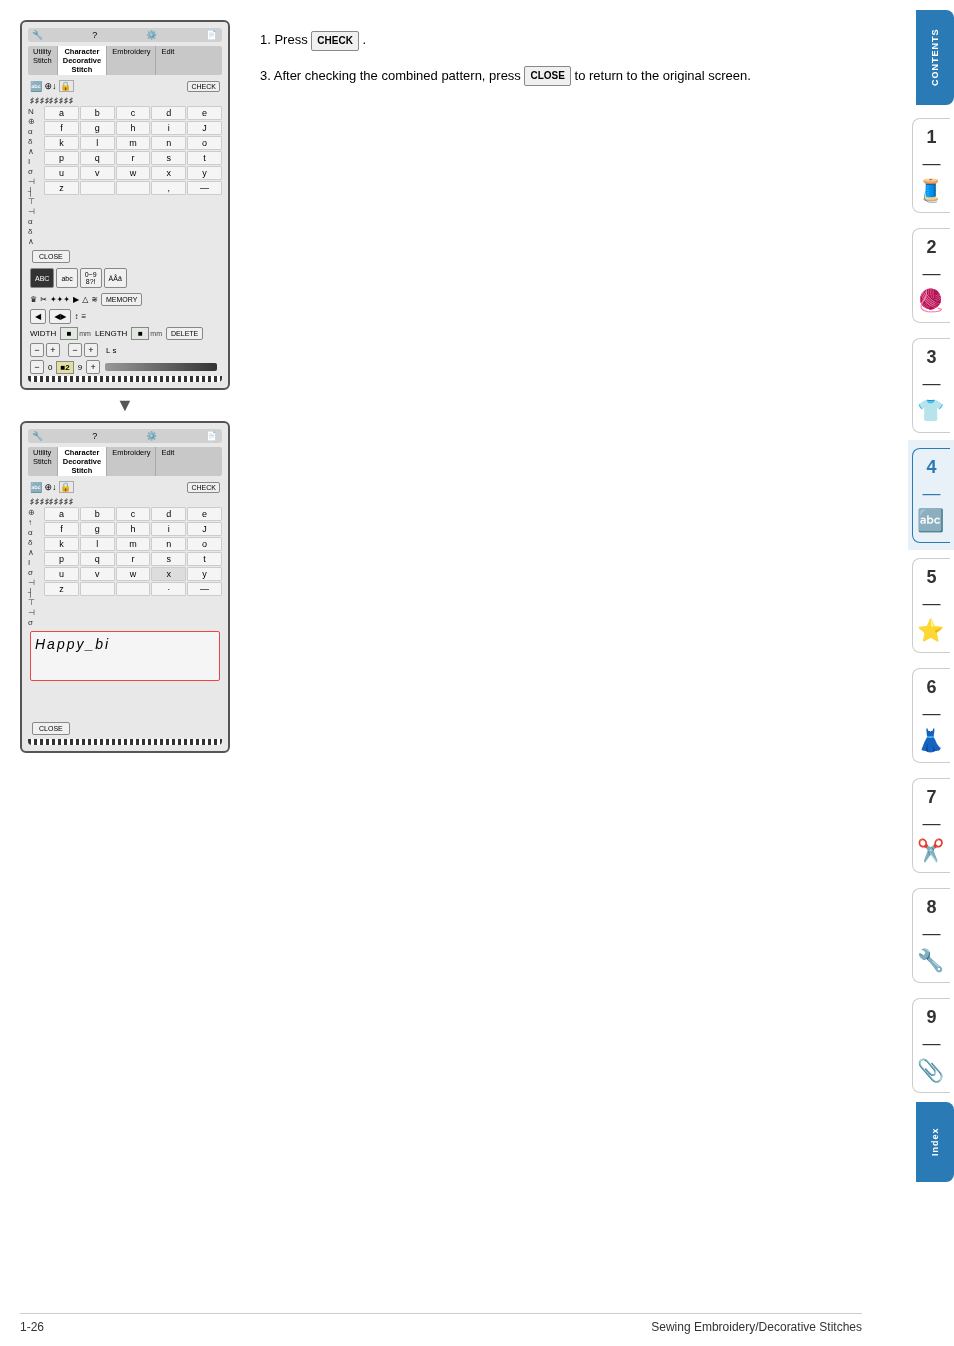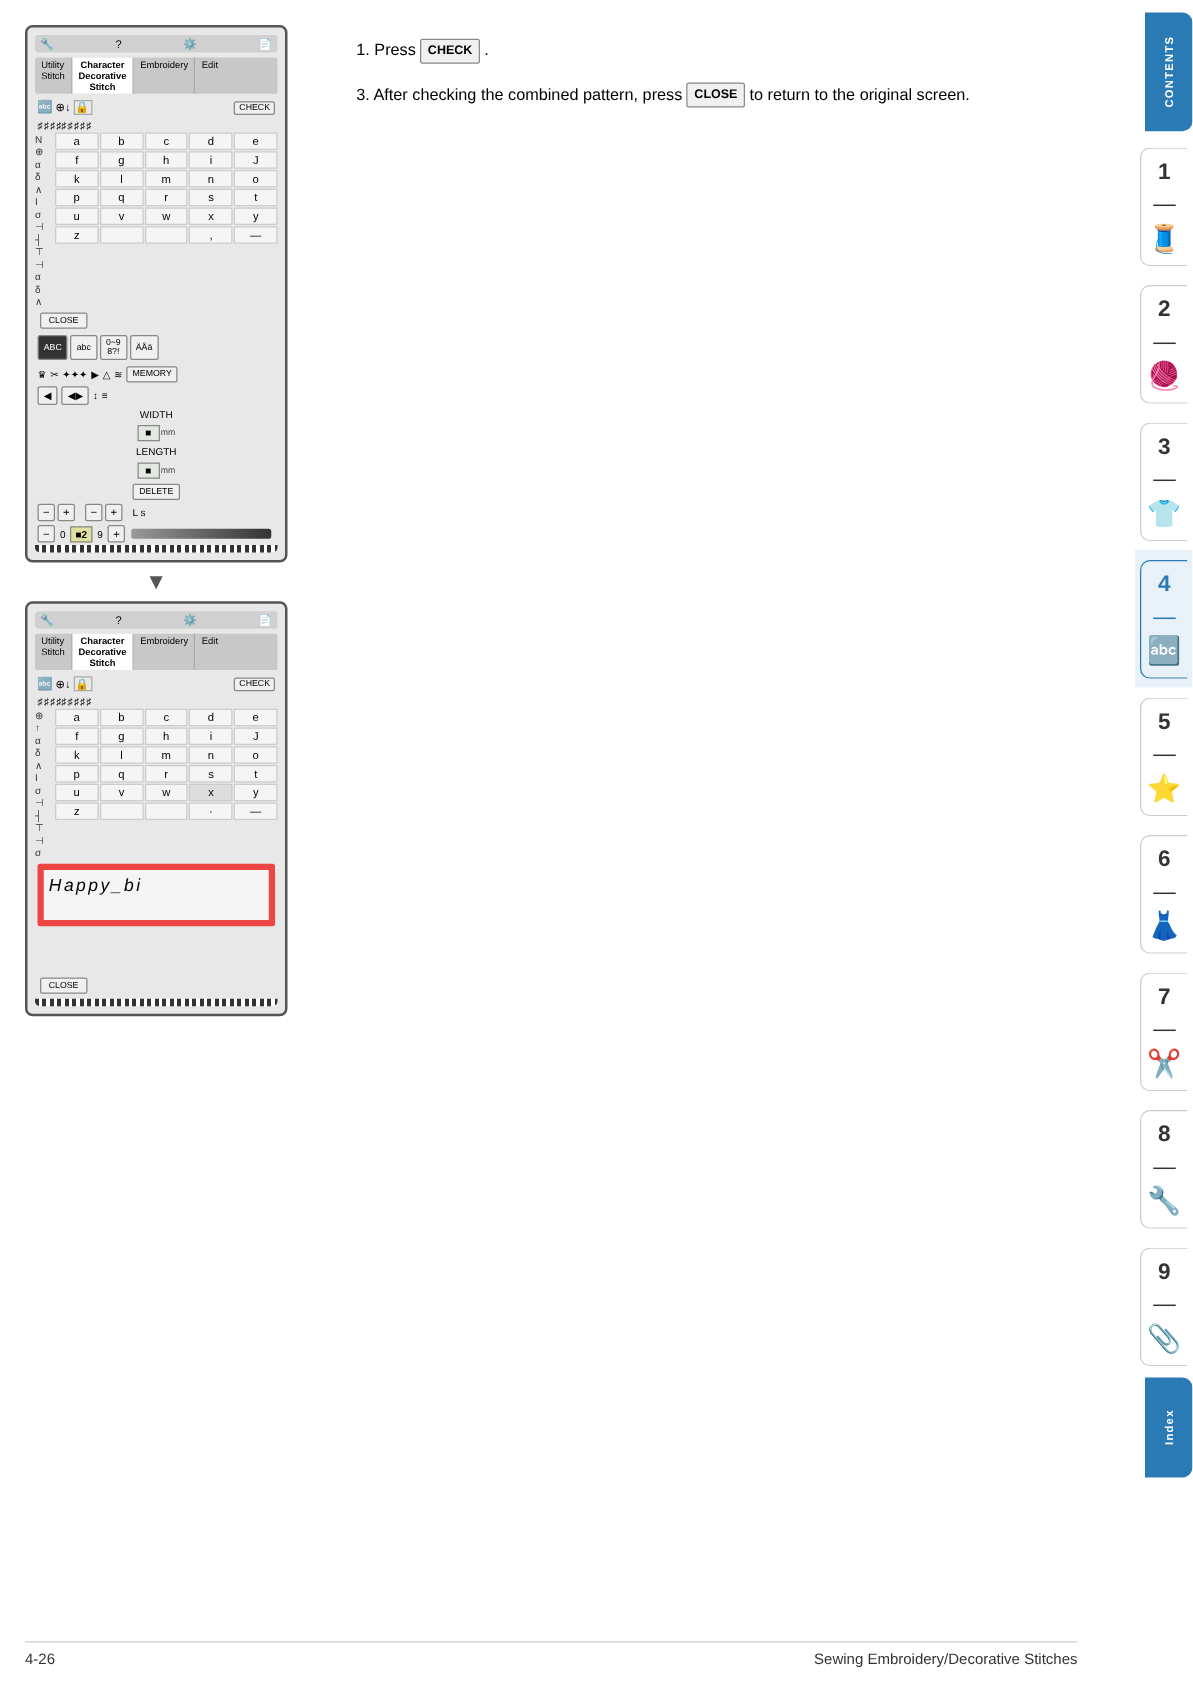--- a/index.html
+++ b/index.html
@@ -299,32 +299,31 @@
       margin: 5px 0;
       width: 210px;
     }
 
     
     .lcd-preview {
       font-size: 14px;
       font-style: italic;
       padding: 4px;
       background: #f5f5f5;
-      border: 5px solid #ef4444;
+      border: 1px solid #ef4444;
       border-radius: 2px;
       margin-bottom: 3px;
       min-height: 50px;
       letter-spacing: 2px;
     }
 
     
     .instructions-col {
       flex: 1;
       padding-top: 10px;
-      margin-left: 25px;
     }
 
     .instruction-item {
       margin-bottom: 15px;
       line-height: 1.6;
     }
 
     .instruction-number {
       font-size: 13px;
     }
@@ -626,21 +625,21 @@
           <button class="memory-btn">MEMORY</button>
         </div>
 
         <div style="display:flex; align-items:center; padding:1px 2px; gap:3px;">
           <button class="lcd-ctrl-btn">◀</button>
           <button class="lcd-ctrl-btn">◀▶</button>
           <span style="font-size:8px;">↕</span>
           <span style="font-size:8px;">≡</span>
         </div>
 
-        <div style="display:flex; align-items:center; padding:2px; gap:4px; font-size:8px;flex-direction:column;">
+        <div style="display:flex; align-items:center; padding:2px; gap:4px; font-size:8px;">
           <span>WIDTH</span>
           <div style="display:flex; align-items:center; gap:1px;">
             <div class="lcd-number-box">■</div>
             <span class="lcd-unit">mm</span>
           </div>
           <span>LENGTH</span>
           <div style="display:flex; align-items:center; gap:1px;">
             <div class="lcd-number-box">■</div>
             <span class="lcd-unit">mm</span>
           </div>
@@ -806,17 +805,17 @@
       <div class="instruction-item">
         <span>3.  After checking the combined pattern, press </span>
         <span class="inline-btn">CLOSE</span>
         <span> to return to the original screen.</span>
       </div>
 
     </div>
   </div>
 
   <div class="page-footer">
-    <span class="page-number">4-26</span>
+    <span class="page-number">1-26</span>
     <span class="footer-title">Sewing Embroidery/Decorative Stitches</span>
   </div>
 
 </div>
 
 </body></html>

